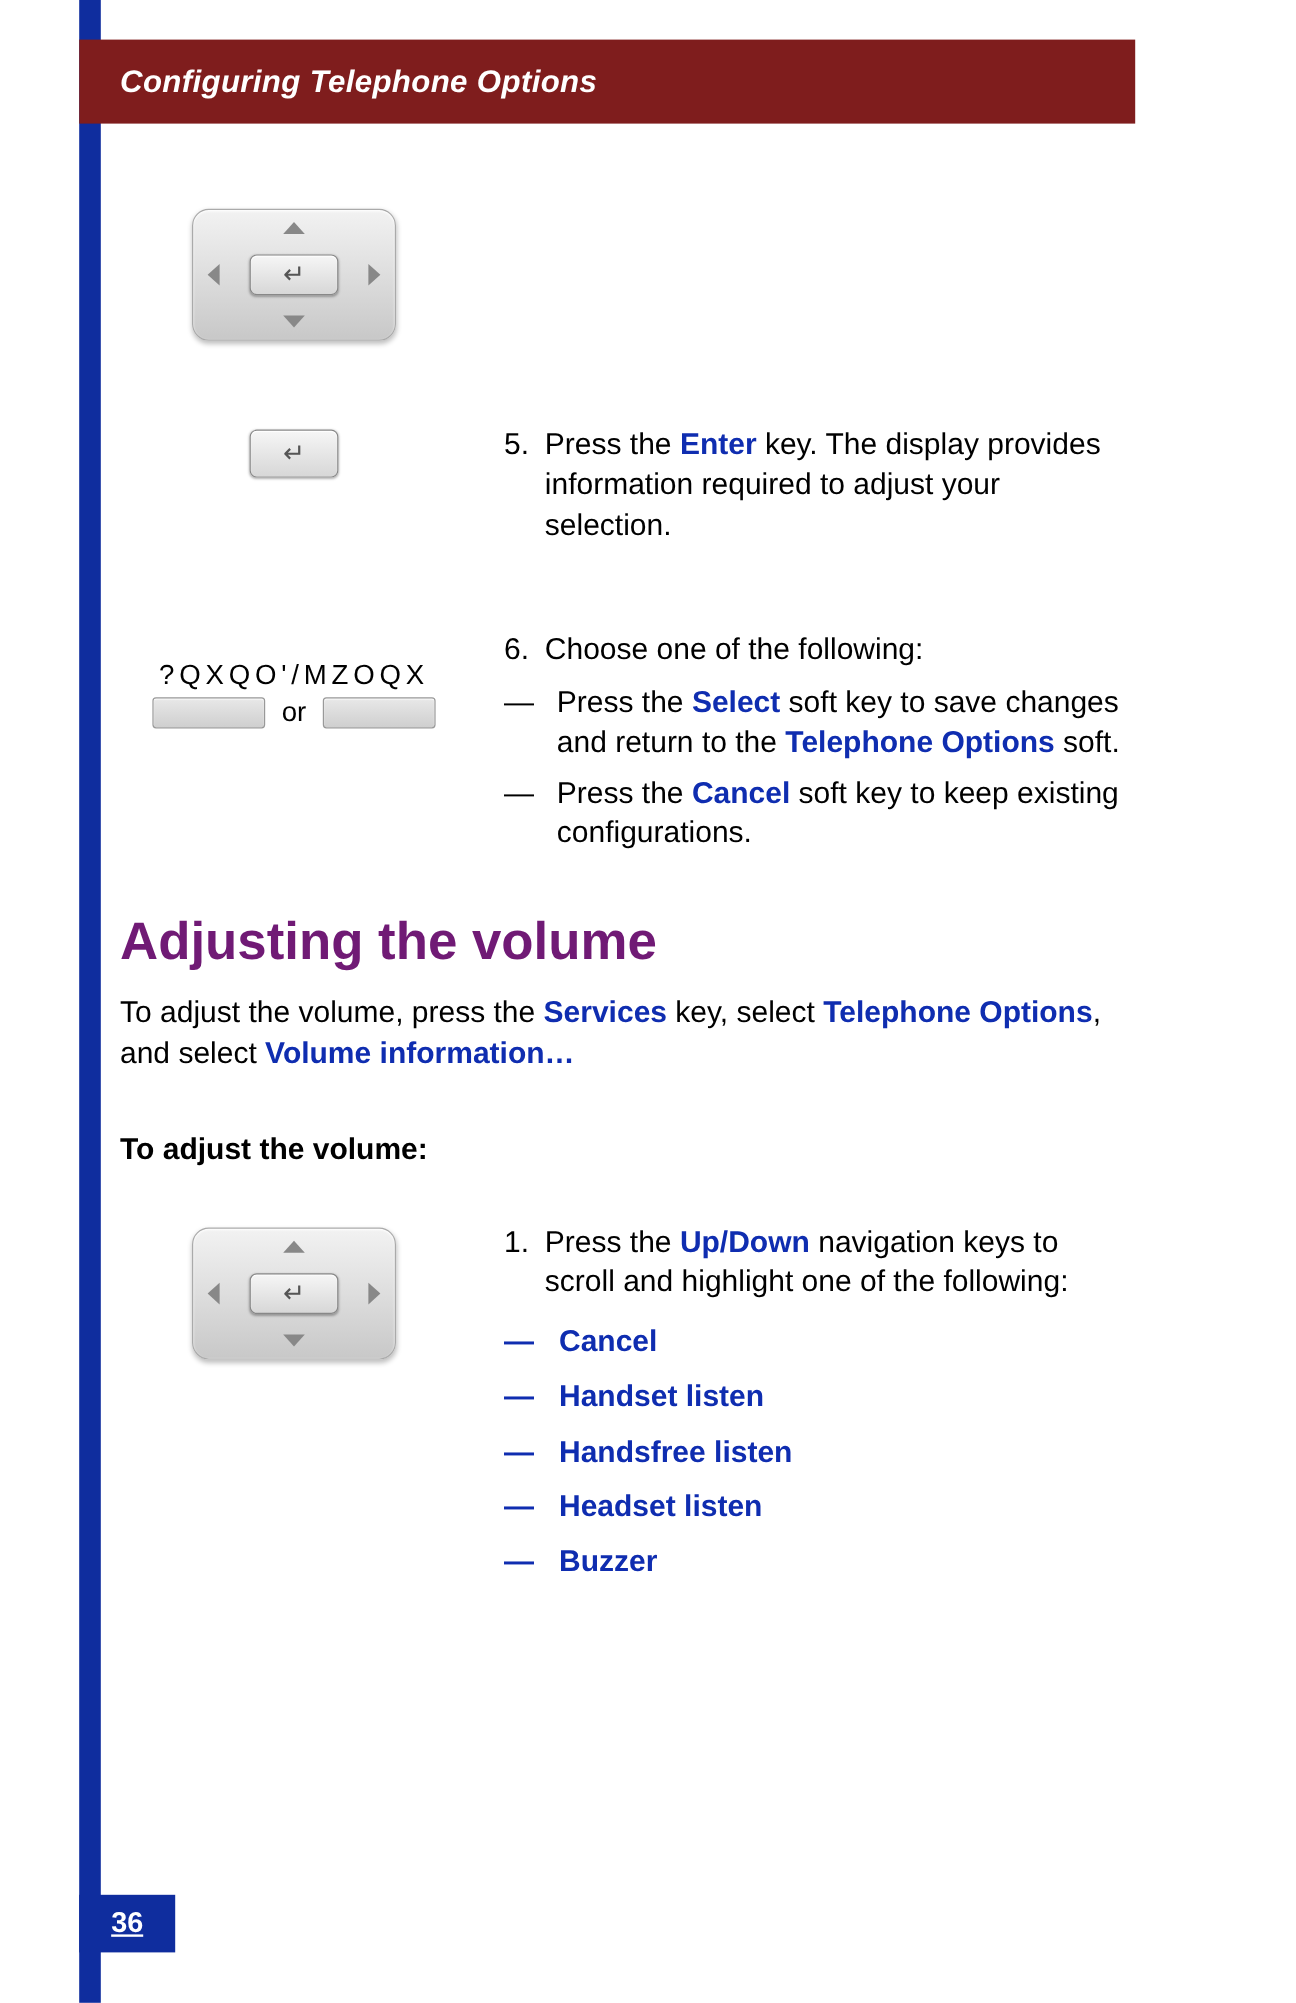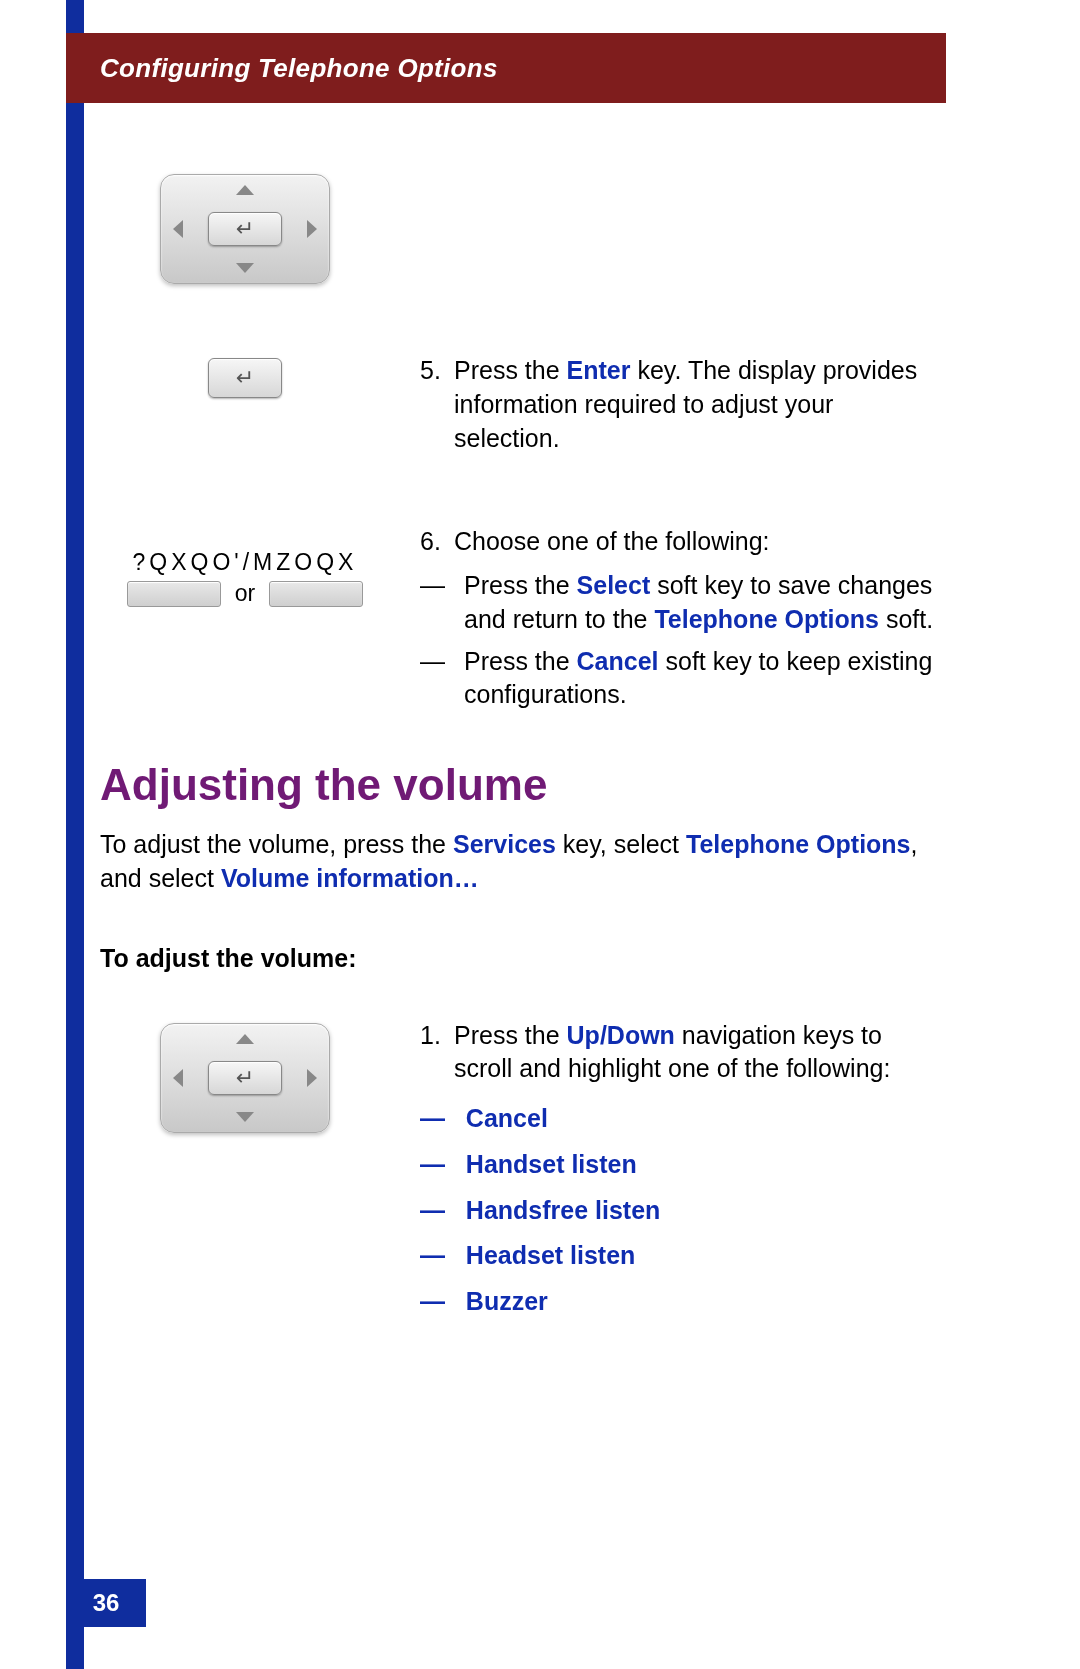--- a/index.html
+++ b/index.html
@@ -145,20 +145,21 @@
     bottom:42px;
     width:80px;
     height:48px;
     background:#0f2d9e;
     color:#fff;
     font-weight:bold;
     font-size:24px;
     display:flex;
     align-items:center;
     justify-content:center;
+    text-decoration:underline;
   }
   .softkeys-wrap { width:290px; }
 </style>
 </head>
 <body>
 
 <div class="left-stripe"></div>
 
 <div class="header-bar">
   <span>Configuring Telephone Options</span>

